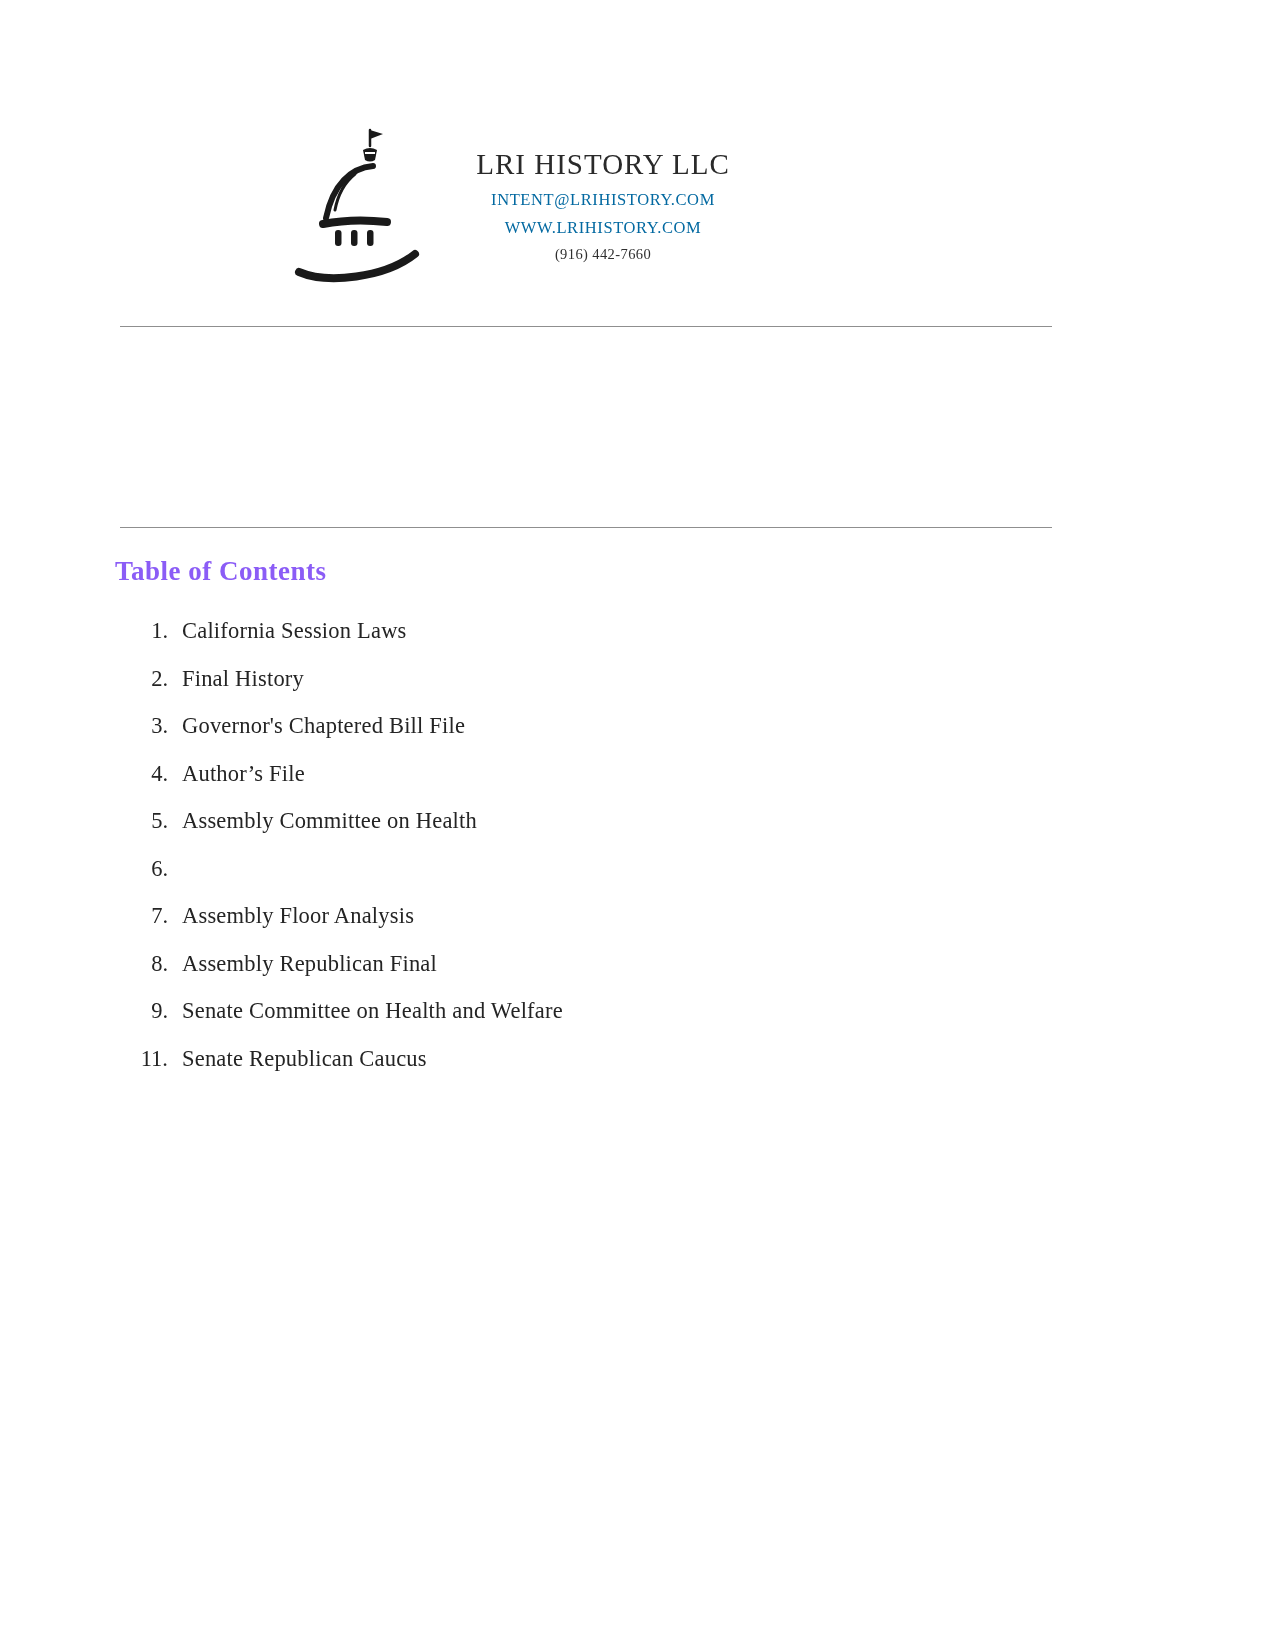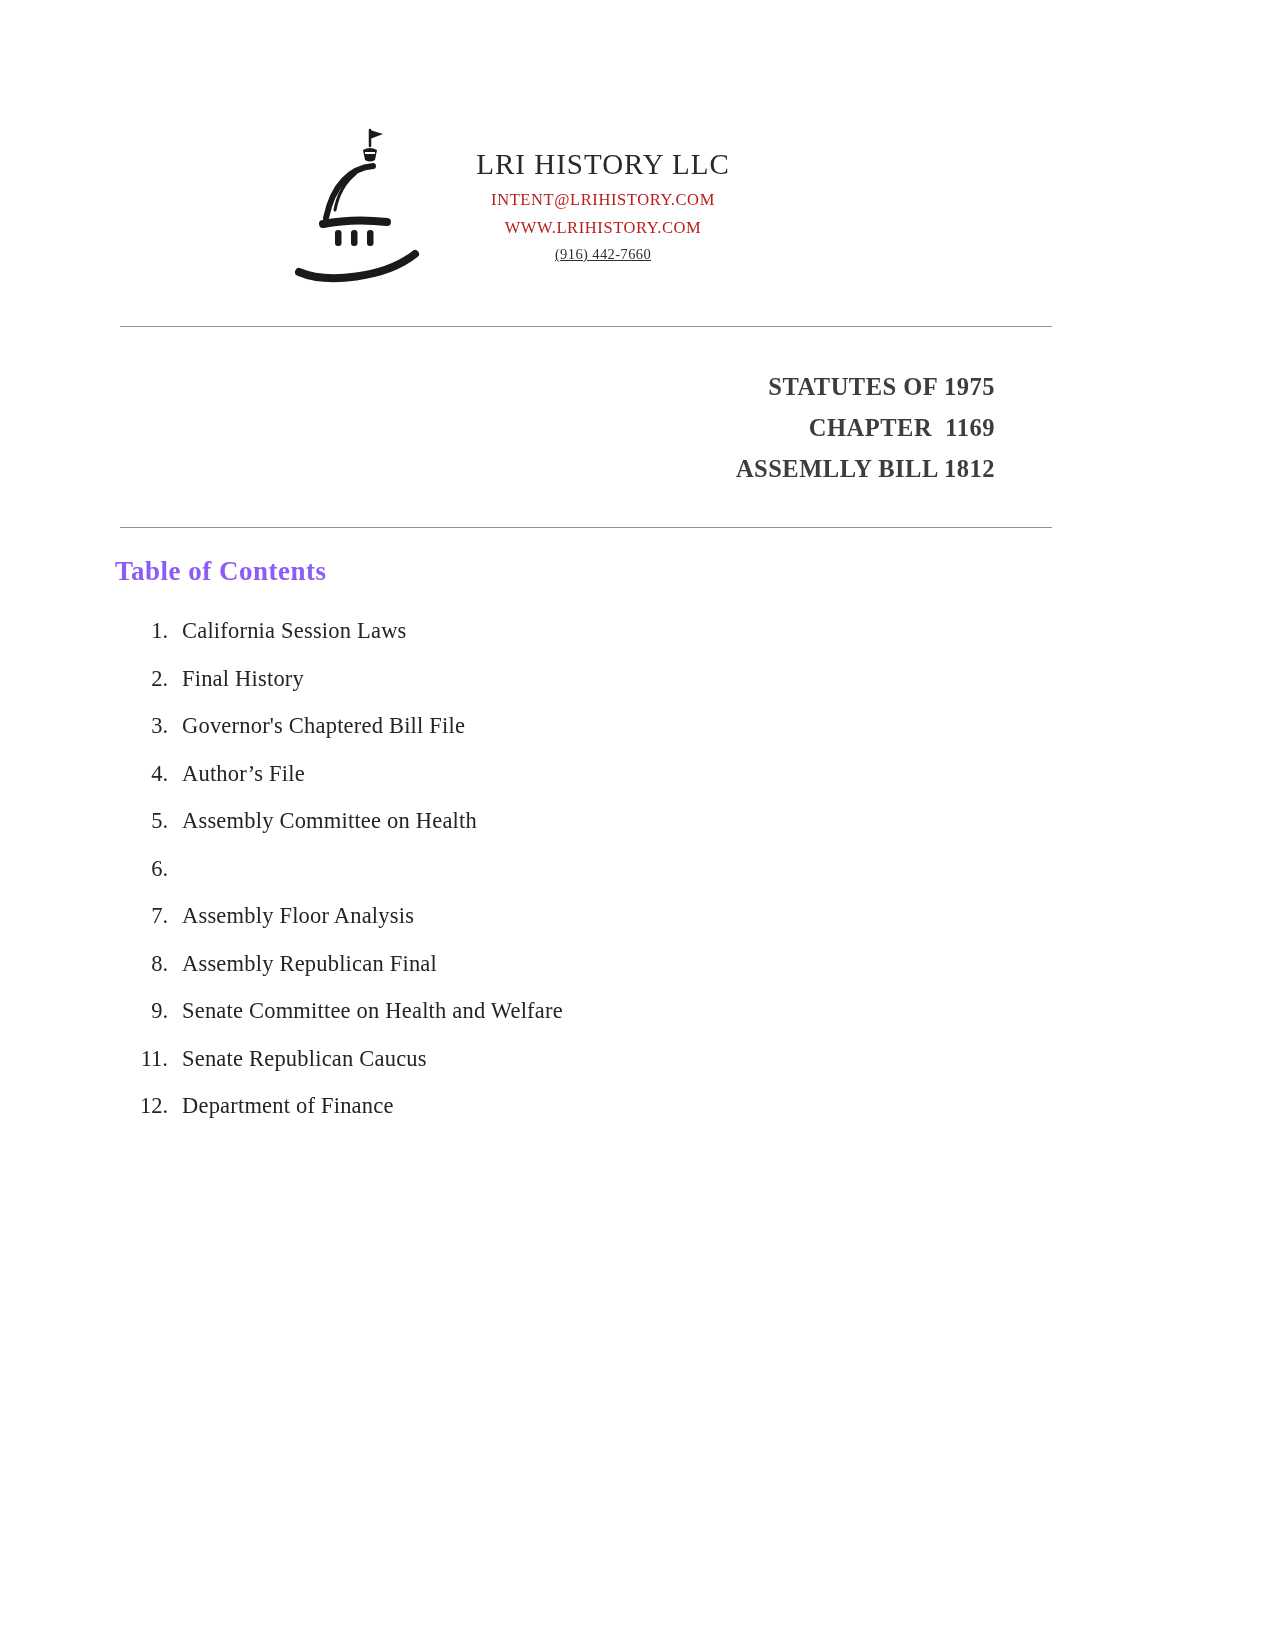--- a/index.html
+++ b/index.html
@@ -37,30 +37,29 @@
   .company-name {
     font-size: 29px;
     letter-spacing: 1px;
     color: #2a2a2a;
     margin-bottom: 9px;
     white-space: nowrap;
   }
   .contact-line {
     font-size: 16.5px;
     letter-spacing: 0.6px;
-    color: #b91c1c;
+    color: #0369a1;
     margin-bottom: 8px;
     white-space: nowrap;
   }
   .phone-line {
     font-size: 14.5px;
     letter-spacing: 0.4px;
     color: #2f2f2f;
     white-space: nowrap;
-    text-decoration: underline;
   }
 
   .rule {
     position: absolute;
     left: 120px;
     width: 932px;
     height: 0;
     border-top: 1.5px solid #8f8f8f;
   }
   .rule-top { top: 326px; }
@@ -149,25 +148,20 @@
   <div class="letterhead">
     <div class="company-name">LRI HISTORY LLC</div>
     <div class="contact-line">INTENT@LRIHISTORY.COM</div>
     <div class="contact-line">WWW.LRIHISTORY.COM</div>
     <div class="phone-line">(916) 442-7660</div>
   </div>
 
   <div class="rule rule-top"></div>
   <div class="rule rule-bottom"></div>
 
-  <div class="doc-info">
-    <div class="doc-info-line">STATUTES OF 1975</div>
-    <div class="doc-info-line">CHAPTER  1169</div>
-    <div class="doc-info-line">ASSEMLLY BILL 1812</div>
-  </div>
 
   <div class="toc-title">Table of Contents</div>
 
   <div class="toc-list">
     <div class="toc-row">
       <span class="toc-num">1.</span>
       <span class="toc-text">California Session Laws</span>
     </div>
     <div class="toc-row">
       <span class="toc-num">2.</span>
@@ -197,19 +191,15 @@
       <span class="toc-text">Assembly Republican Final</span>
     </div>
     <div class="toc-row">
       <span class="toc-num">9.</span>
       <span class="toc-text">Senate Committee on Health and Welfare</span>
     </div>
     <div class="toc-row">
       <span class="toc-num">11.</span>
       <span class="toc-text">Senate Republican Caucus</span>
     </div>
-    <div class="toc-row">
-      <span class="toc-num">12.</span>
-      <span class="toc-text">Department of Finance</span>
-    </div>
   </div>
 
 </div>
 
 </body></html>

